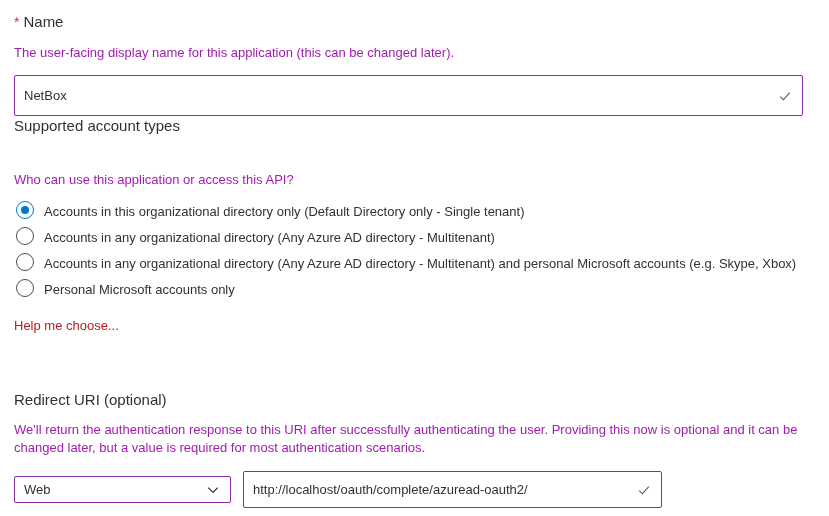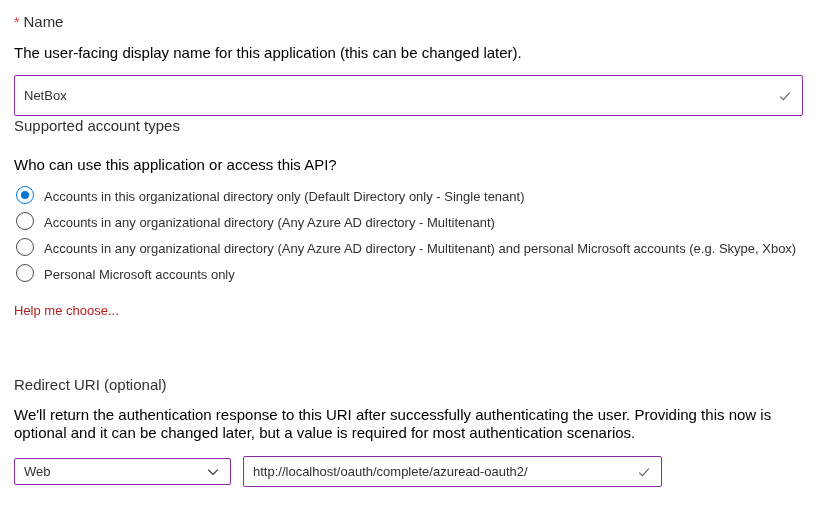--- a/index.html
+++ b/index.html
@@ -14,23 +14,23 @@
 
   .section-title {
     font-size: 15px;
     line-height: 20px;
     font-weight: 400;
     color: #323130;
   }
   .required-star { color: #d13438; margin-right: 4px; font-size: 14px; }
 
   .desc {
-    font-size: 15px;
+    font-size: 13px;
     line-height: 18px;
-    color: #000000;
+    color: #a21caf;
   }
   .name-desc { margin-top: 12px; }
 
   .text-field {
     position: relative;
     margin-top: 13px;
     height: 41px;
     border: 1.5px solid #8a2da5;
     border-radius: 2px;
     background: #fff;
@@ -48,21 +48,21 @@
     height: 100%;
   }
   .check-icon {
     position: absolute;
     right: 9px; top: 50%;
     transform: translateY(-50%);
     display: flex;
   }
 
   .account-title { }
-  .question { margin-top: 20px; }
+  .question { margin-top: 35px; }
 
   .radio-group { margin-top: 4px; }
   .radio-row {
     display: flex;
     align-items: flex-end;
     height: 26px;
     cursor: pointer;
   }
   .radio-outer {
     width: 18px; height: 18px;
@@ -119,21 +119,21 @@
   .chevron-icon {
     position: absolute;
     right: 10px; top: 50%;
     transform: translateY(-50%);
     display: flex;
   }
   .uri-field {
     margin-top: 0;
     margin-left: 12px;
     width: 419px;
-    height: 31px;
+    height: 37px;
     align-items: center;
   }
 </style>
 </head>
 <body>
 
 <div class="page">
 
   
   <div class="section-title">

